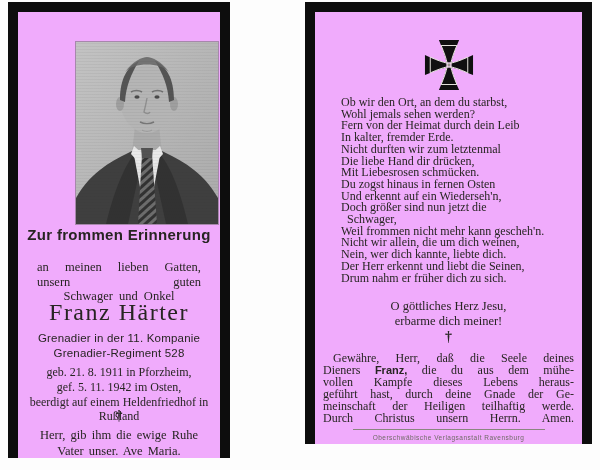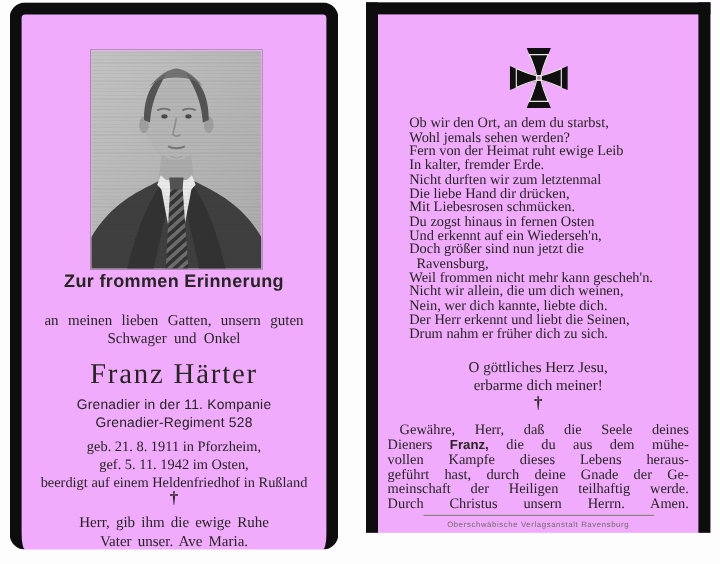--- a/index.html
+++ b/index.html
@@ -7,21 +7,21 @@
     width:600px;height:470px;position:relative;overflow:hidden;
     background:#fdfdfd;
     font-family:"Liberation Serif","DejaVu Serif",serif;
     color:#272522;
   }
   .panel{
     position:absolute;top:2px;box-sizing:border-box;
     border:10px solid #0d0d0d;border-bottom:none;
     background:#f0abfc;
   }
-  .panel-left{left:8px;width:274px;height:456px;border-radius:13px;}
+  .panel-left{left:8px;width:222px;height:456px;}
   .panel-right{left:305px;width:287px;height:442px;}
   .inner{position:relative;width:100%;height:100%;}
   .abs{position:absolute;left:0;right:0;text-align:center;}
 
   
   .photo{
     position:absolute;left:58px;top:30px;width:142px;height:182px;
     box-shadow:0 0 0 1px rgba(110,105,95,.55);
     filter:grayscale(1) contrast(.97);
     overflow:hidden;
@@ -151,29 +151,29 @@
           <path transform="rotate(180)" d="M-21,-52 L21,-52 C13,-33 7,-16 5,-5 L-5,-5 C-7,-16 -13,-33 -21,-52 Z"></path>
           <path transform="rotate(270)" d="M-21,-50 L21,-50 C13,-32 7,-16 5,-5 L-5,-5 C -7,-16 -13,-32 -21,-50 Z"></path>
         </g>
         <circle cx="0" cy="0" r="3" fill="#9a968e"></circle>
       </svg>
     </div>
 
     <div class="poem">
         <div class="poem-line">Ob wir den Ort, an dem du starbst,</div>
         <div class="poem-line">Wohl jemals sehen werden?</div>
-        <div class="poem-line">Fern von der Heimat ruht ewige Leib</div>
+        <div class="poem-line">Fern von der Heimat durch dein Leib</div>
         <div class="poem-line">In kalter, fremder Erde.</div>
         <div class="poem-line">Nicht durften wir zum letztenmal</div>
         <div class="poem-line">Die liebe Hand dir drücken,</div>
         <div class="poem-line">Mit Liebesrosen schmücken.</div>
         <div class="poem-line">Du zogst hinaus in fernen Osten</div>
         <div class="poem-line">Und erkennt auf ein Wiederseh'n,</div>
         <div class="poem-line">Doch größer sind nun jetzt die</div>
-        <div class="poem-line">  Ravensburg,</div>
+        <div class="poem-line">  Schwager,</div>
         <div class="poem-line">Weil frommen nicht mehr kann gescheh'n.</div>
         <div class="poem-line">Nicht wir allein, die um dich weinen,</div>
         <div class="poem-line">Nein, wer dich kannte, liebte dich.</div>
         <div class="poem-line">Der Herr erkennt und liebt die Seinen,</div>
         <div class="poem-line">Drum nahm er früher dich zu sich.</div>
       </div>
 
     <div class="abs invocation">
         <div class="invocation-line">O göttliches Herz Jesu,</div>
         <div class="invocation-line">erbarme dich meiner!</div>

